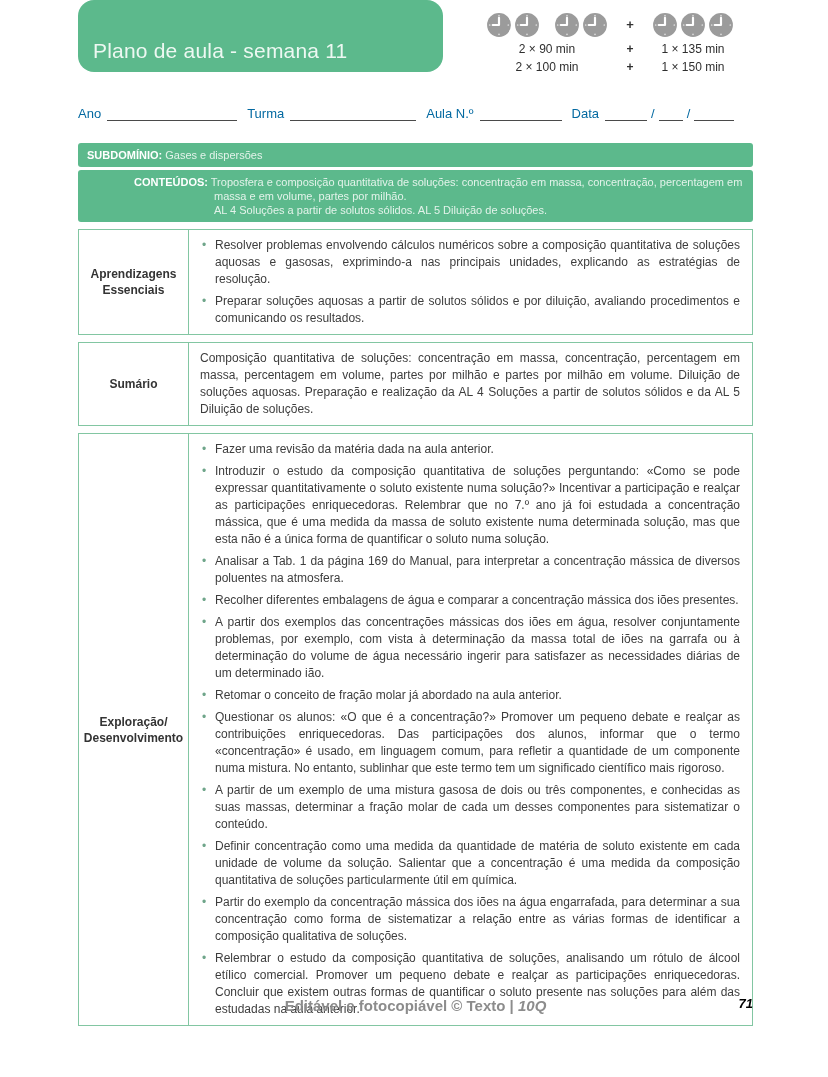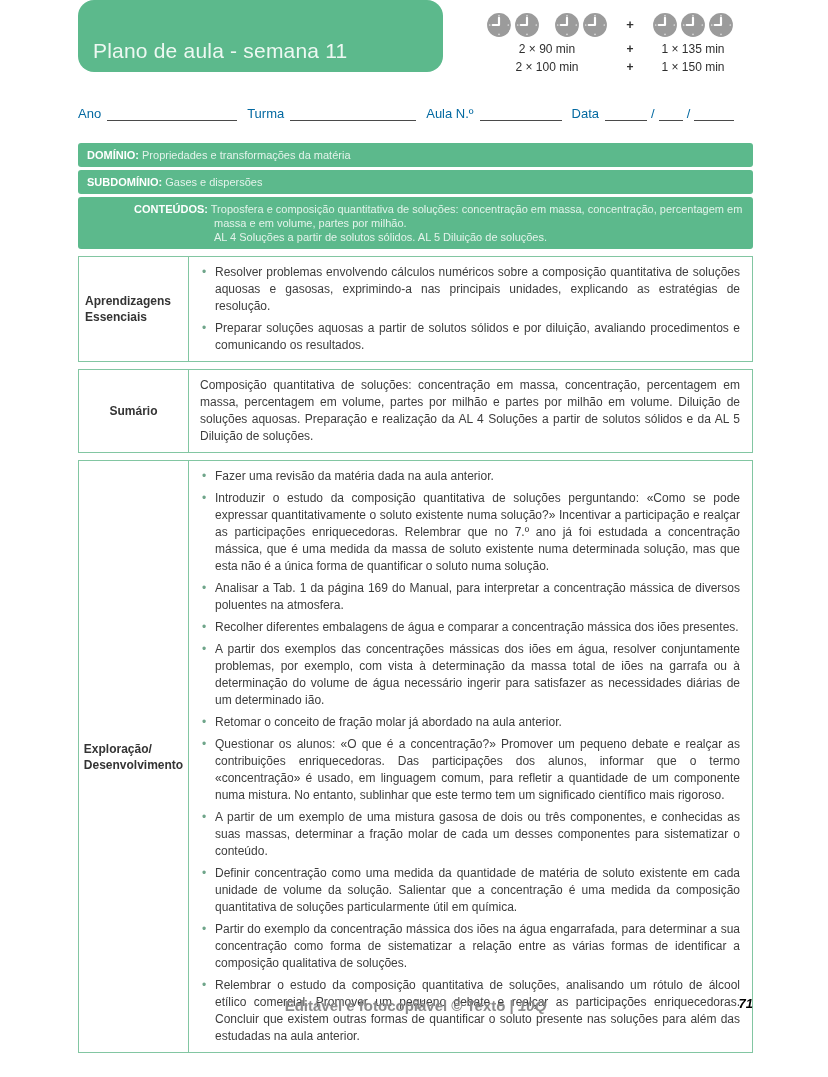--- a/index.html
+++ b/index.html
@@ -59,21 +59,21 @@
   }
   .gbar-label{color:#ffffff;font-weight:bold;}
   .gbar .hang{display:block;padding-left:80px;text-indent:-80px;margin-left:47px;}
 
   
   .sec{
     display:flex;border:1px solid var(--border-green);margin-top:7px;background:#fff;
   }
   .sec-label{
     width:110px;flex:0 0 110px;border-right:1px solid var(--border-green);
-    display:flex;align-items:center;justify-content:center;text-align:left;
+    display:flex;align-items:center;justify-content:center;text-align:center;
     font-weight:bold;font-size:12px;line-height:16px;padding:4px 6px;color:#343434;
   }
   .sec-body{flex:1;padding:7px 12px 7px 11px;font-size:12px;line-height:17px;text-align:justify;}
   .sec-apr .sec-body{min-height:83px;}
   .sec-sum .sec-body{min-height:75px;display:flex;align-items:center;}
   .sec-exp .sec-body{min-height:588px;}
   .bullets{list-style:none;}
   .bullets li{position:relative;padding-left:15px;margin-bottom:5px;}
   .bullets li:last-child{margin-bottom:0;}
   .bullets li::before{
@@ -192,24 +192,20 @@
       <span class="blank b-aula"></span>
       <span class="form-lbl">Data</span>
       <span class="blank b-d1"></span>
       <span class="slash">/</span>
       <span class="blank b-d2"></span>
       <span class="slash">/</span>
       <span class="blank b-d3"></span>
     </div>
 
     <div class="gbars">
-      <div class="gbar">
-        <span class="gbar-label">DOMÍNIO:</span>
-        <span class="gbar-text">Propriedades e transformações da matéria</span>
-      </div>
       <div class="gbar">
         <span class="gbar-label">SUBDOMÍNIO:</span>
         <span class="gbar-text">Gases e dispersões</span>
       </div>
       <div class="gbar">
         <span class="hang">
           <span class="gbar-label">CONTEÚDOS:</span>
           <span class="gbar-text">Troposfera e composição quantitativa de soluções: concentração em massa, concentração, percentagem em massa e em volume, partes por milhão.</span>
           <br>
           <span class="gbar-text">AL 4 Soluções a partir de solutos sólidos. AL 5 Diluição de soluções.</span>

